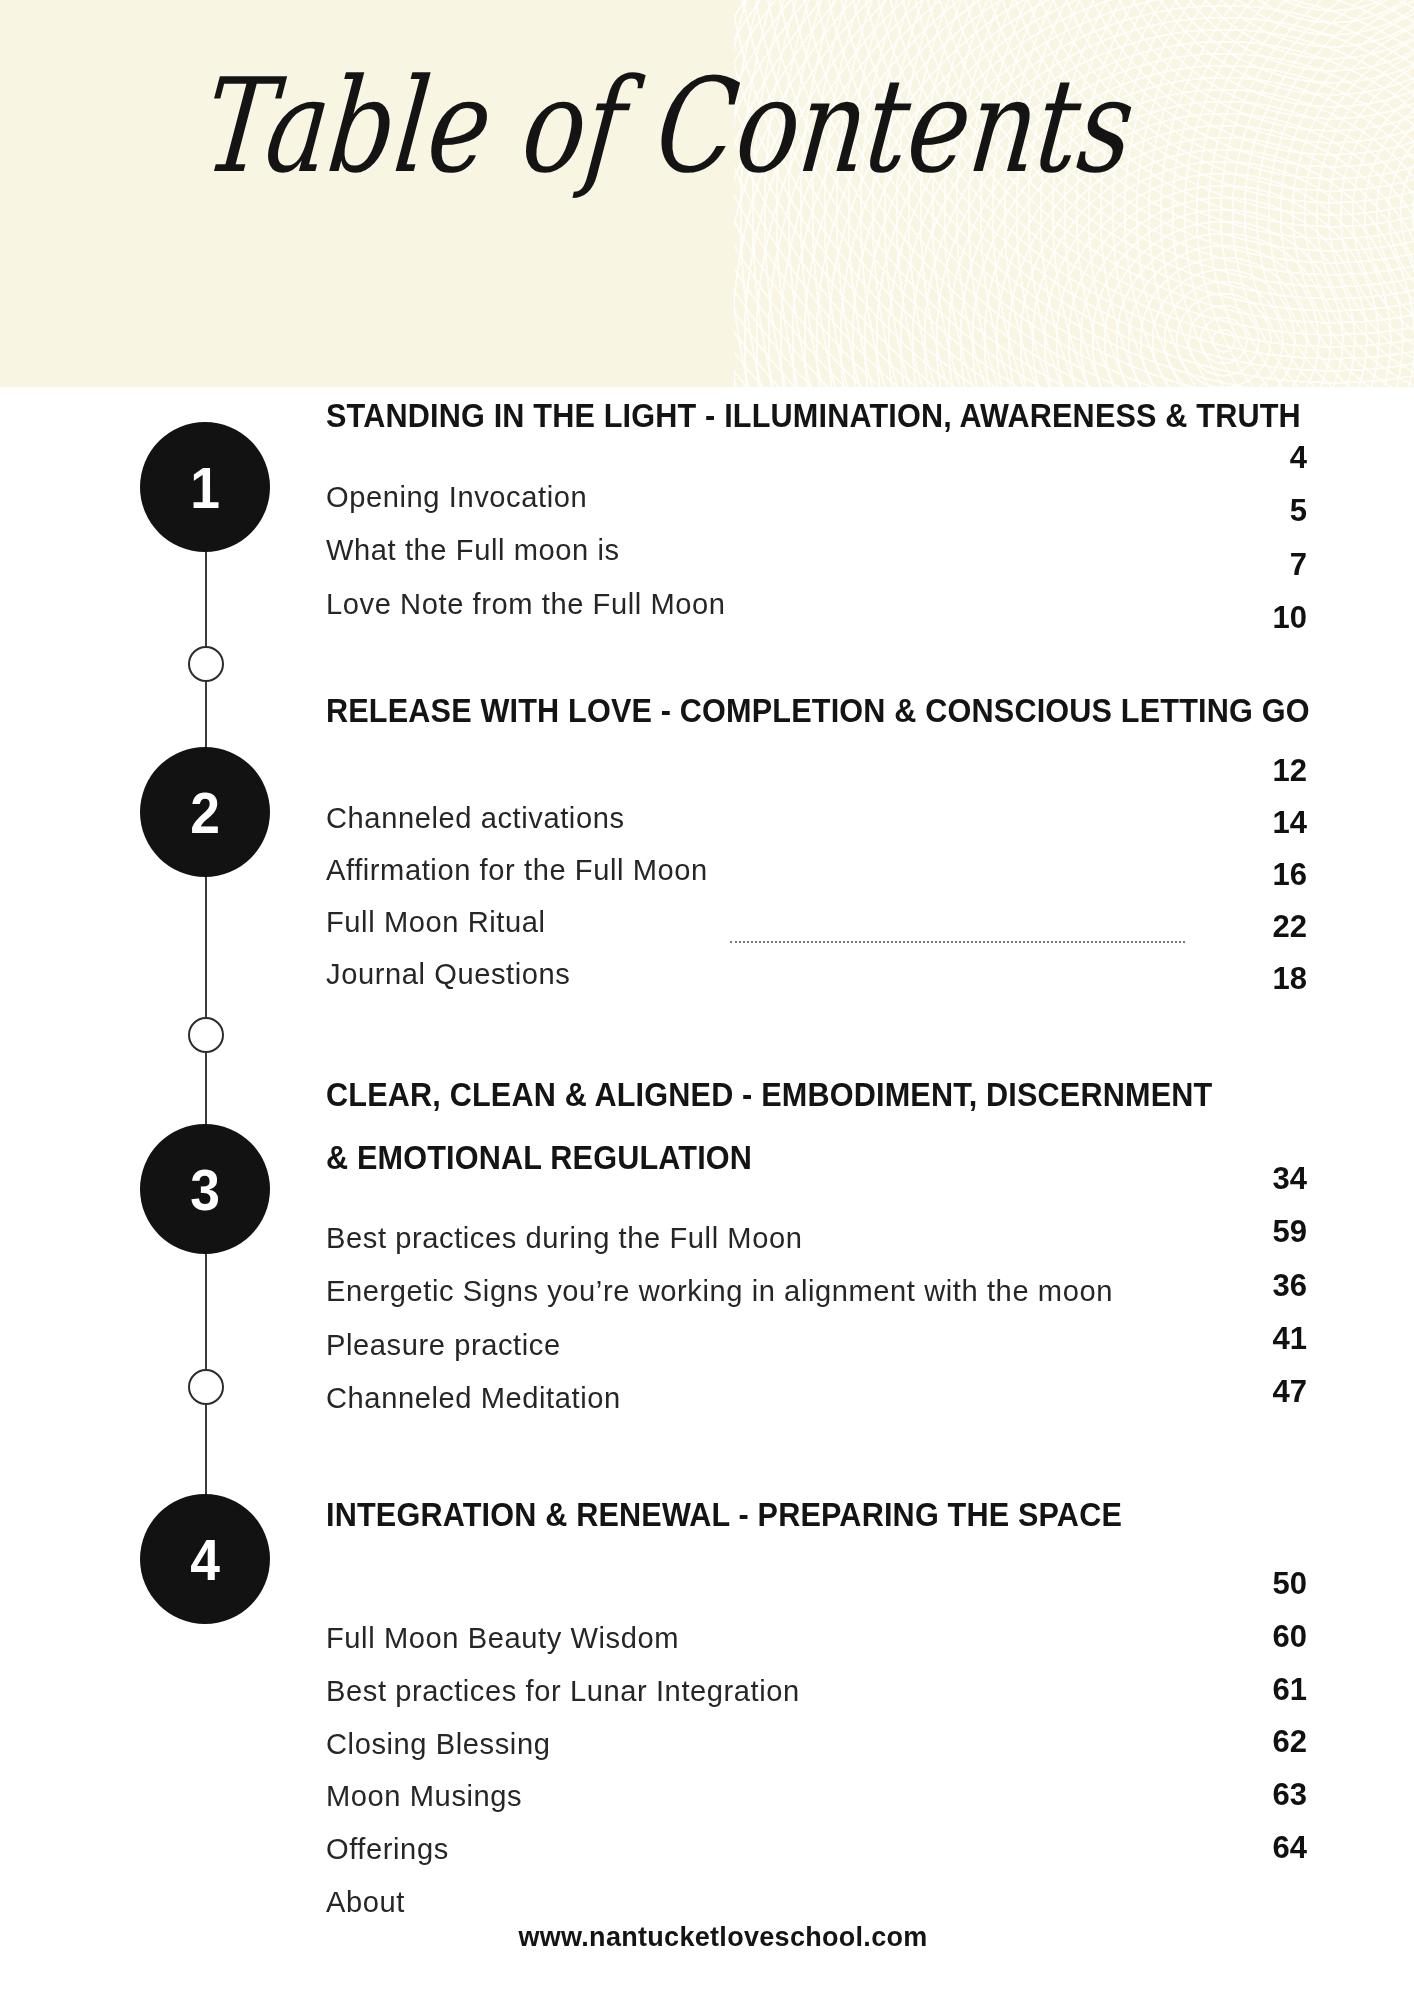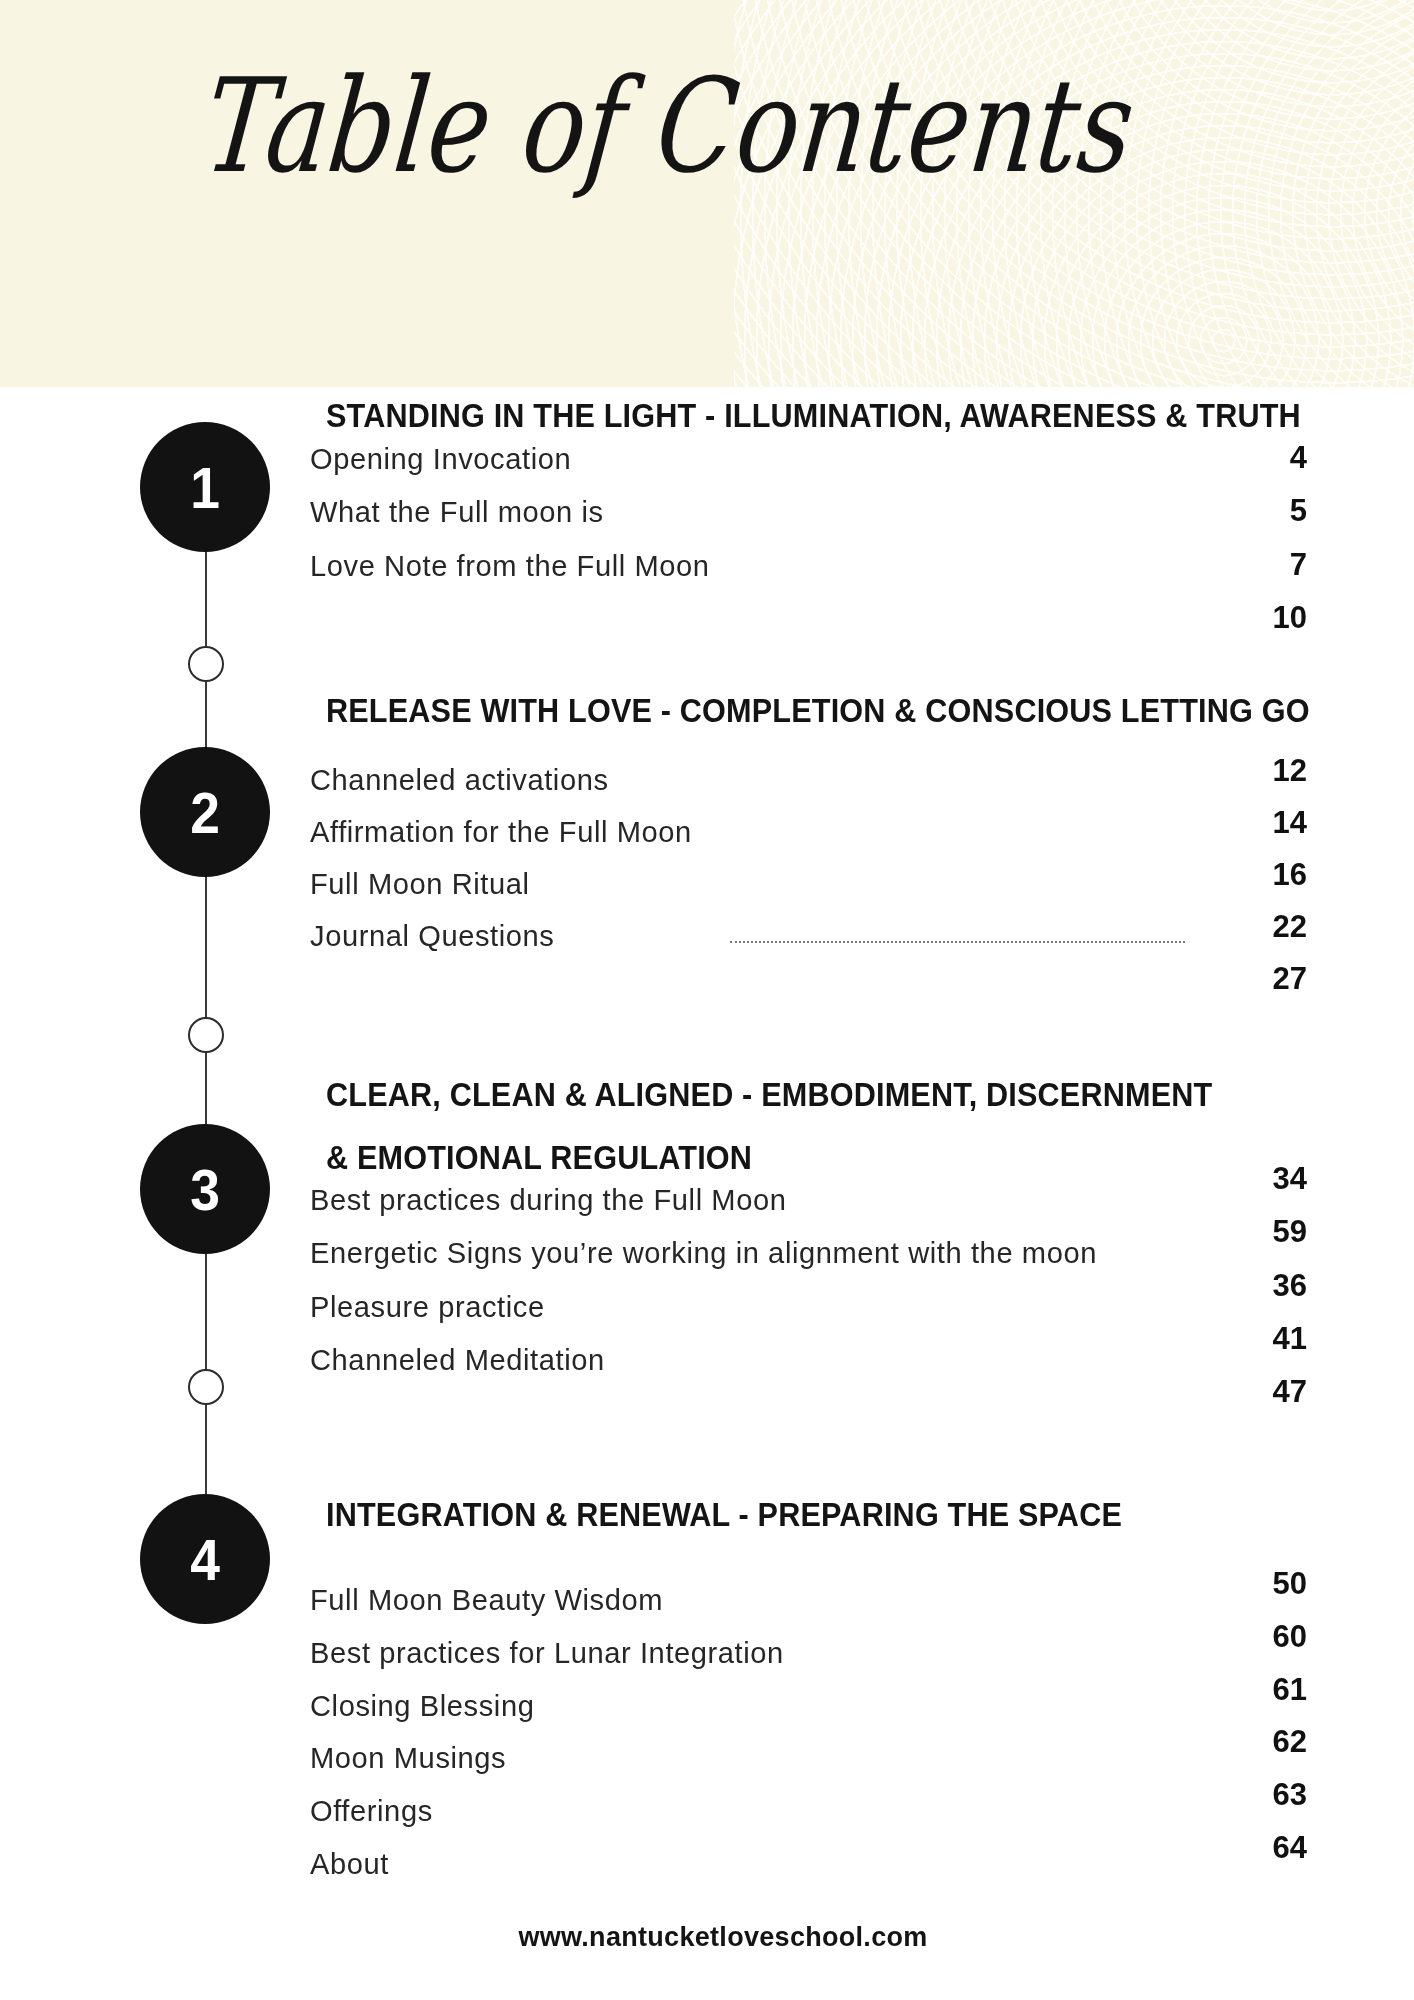--- a/index.html
+++ b/index.html
@@ -36,21 +36,21 @@
     background:#ffffff;border:2px solid #2c2c2c;
   }
   
   .section{position:absolute;left:0;width:1414px;}
   .sec-heading{
     position:absolute;left:326px;top:0;white-space:nowrap;
     font-size:34px;font-weight:700;color:#141414;letter-spacing:.2px;
     transform:scaleX(.90);transform-origin:left top;line-height:1;
   }
   .sec-heading .hline{height:63px;}
-  .items{position:absolute;left:310px;}
+  .items{position:absolute;left:326px;margin-top:38px;}
   .items .row{height:var(--rh);white-space:nowrap;}
   .items .row span{
     font-size:30px;font-weight:400;color:#262626;letter-spacing:.6px;line-height:1.15;
     display:inline-block;transform:scaleX(.97);transform-origin:left top;
   }
   .nums{position:absolute;right:107px;text-align:right;}
   .nums .row{height:var(--rh);}
   .nums .row span{font-size:31px;font-weight:700;color:#111111;line-height:1.05;display:inline-block;}
   
   .leader{position:absolute;left:730px;top:941px;width:455px;border-bottom:2px dotted #7a7a7a;}
@@ -117,21 +117,21 @@
         <div class="row"><span>Affirmation for the Full Moon</span></div>
         <div class="row"><span>Full Moon Ritual</span></div>
         <div class="row"><span>Journal Questions</span></div>
       </div>
     <div class="nums" style="top:62px">
 
     <div class="row"><span>12</span></div>
         <div class="row"><span>14</span></div>
         <div class="row"><span>16</span></div>
         <div class="row"><span>22</span></div>
-        <div class="row"><span>27</span></div>
+        <div class="row"><span>18</span></div>
       </div>
   </div>
 
   <div class="leader"></div>
 
   <div class="section" style="top:1077px;--rh:53.3px">
     <div class="sec-heading">
       <div class="hline">CLEAR, CLEAN &amp; ALIGNED - EMBODIMENT, DISCERNMENT</div>
       <div class="hline">&amp; EMOTIONAL REGULATION</div>
     </div>

